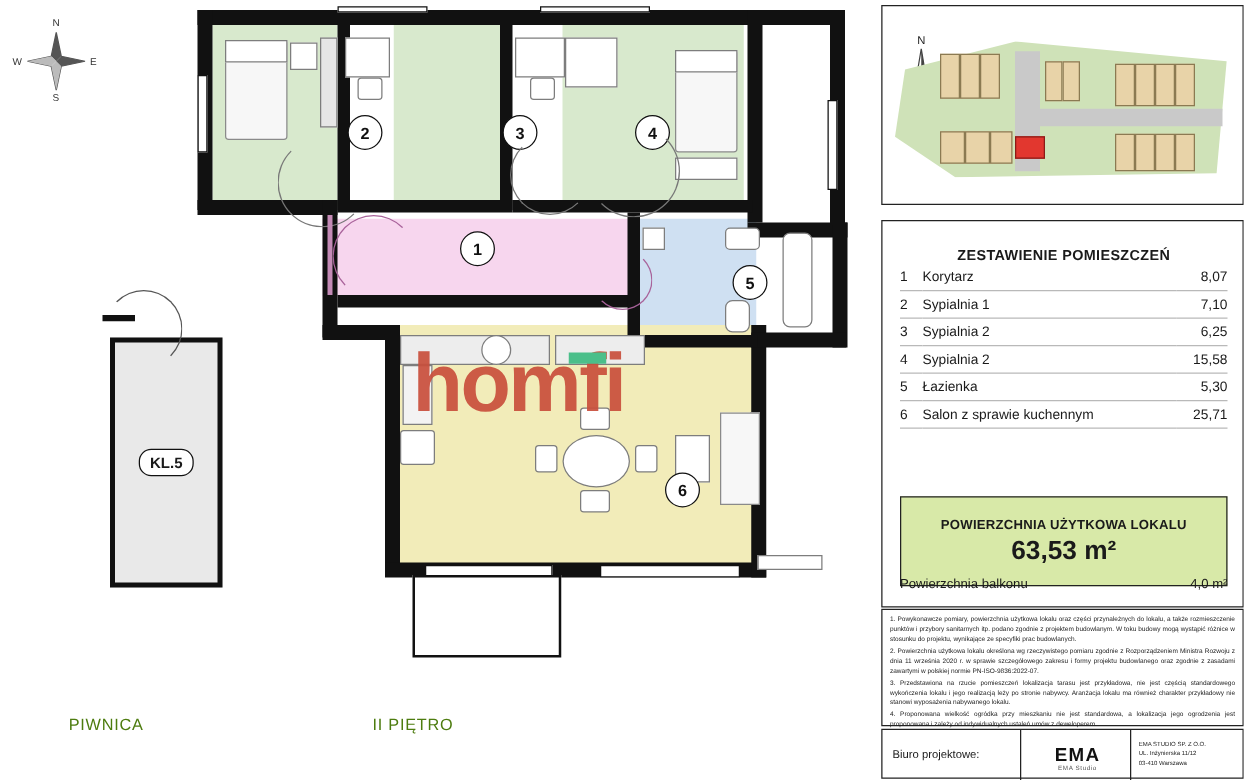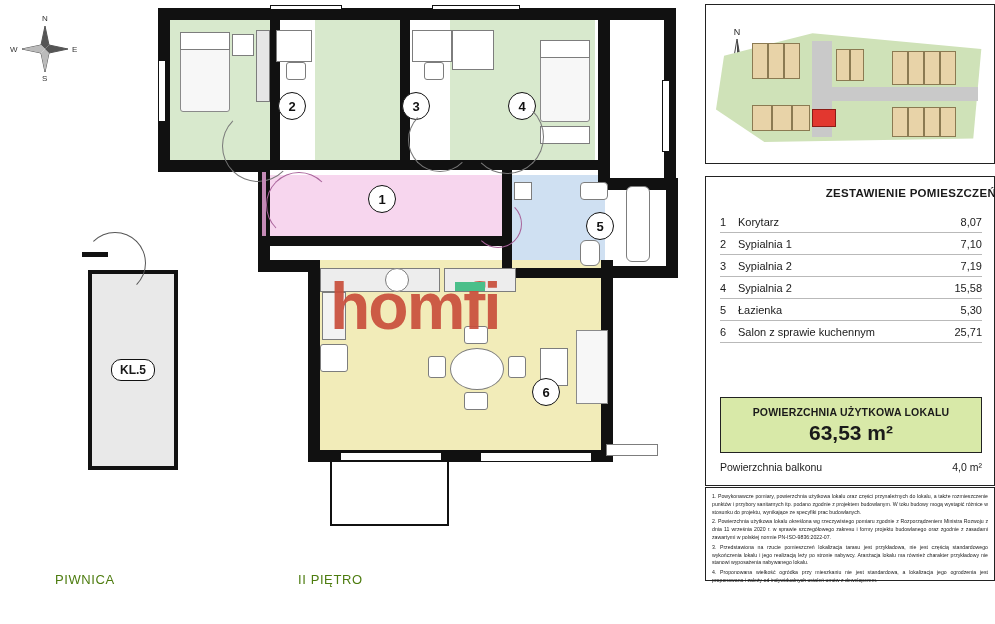--- a/index.html
+++ b/index.html
@@ -42,27 +42,27 @@
   .sitebox{left:0;top:4px;width:290px;height:160px;}
   .site-plot{position:absolute;left:10px;top:26px;width:268px;height:112px;}
   .site-green{position:absolute;left:0;top:0;width:268px;height:112px;background:#cfe2b8;
       clip-path:polygon(3% 22%, 36% 2%, 99% 16%, 96% 96%, 18% 99%, 0 70%);}
   .site-road{position:absolute;background:#c9c9c9;}
   .site-bld{position:absolute;background:#e8d3a8;border:.7px solid #8b7a52;}
   .site-hi{position:absolute;background:#e2372f;border:.7px solid #8b1b16;}
   .site-compass{position:absolute;left:14px;top:20px;width:34px;height:48px;}
 
   .tablebox{left:0;top:176px;width:290px;height:310px;}
-  .tbl-title{position:absolute;left:0;top:10px;width:290px;text-align:right;font-size:11.5px;font-weight:700;letter-spacing:.3px;}
+  .tbl-title{position:absolute;left:0;top:22px;width:290px;text-align:center;font-size:11.5px;font-weight:700;letter-spacing:.3px;}
   .tbl{position:absolute;left:14px;top:34px;width:262px;border-collapse:collapse;}
   .tbl td{font-size:11px;padding:4.5px 0;border-bottom:.8px solid #b9b9b9;}
   .tbl td.num{width:18px;text-align:left;}
   .tbl td.val{text-align:right;white-space:nowrap;}
   .komorka{position:absolute;left:14px;top:193px;width:262px;display:flex;justify-content:space-between;font-size:10.5px;}
-  .usable{position:absolute;left:14px;top:220px;width:262px;height:56px;background:#d8e9a8;border:1px solid #222;box-sizing:border-box;
+  .usable{position:absolute;left:14px;top:220px;width:262px;height:72px;background:#d8e9a8;border:1px solid #222;box-sizing:border-box;
           display:flex;flex-direction:column;align-items:center;justify-content:center;}
   .usable .cap{font-size:10.5px;font-weight:700;letter-spacing:.2px;}
   .usable .big{font-size:21px;font-weight:700;margin-top:3px;}
   .balkon{position:absolute;left:14px;top:284px;width:262px;display:flex;justify-content:space-between;font-size:10.5px;}
 
   .notesbox{left:0;top:487px;width:290px;height:94px;padding:5px 6px;}
   .notesbox p{margin:0 0 2px 0;font-size:5.2px;line-height:1.5;text-align:justify;color:#222;}
 
   .footbox{left:0;top:583px;width:290px;height:40px;}
   .foot-label{position:absolute;left:8px;top:14px;font-size:9px;}
@@ -238,21 +238,21 @@
             <td class="val">8,07</td>
           </tr>
           <tr>
             <td class="num">2</td>
             <td>Sypialnia 1</td>
             <td class="val">7,10</td>
           </tr>
           <tr>
             <td class="num">3</td>
             <td>Sypialnia 2</td>
-            <td class="val">7,19</td>
+            <td class="val">6,25</td>
           </tr>
           <tr>
             <td class="num">4</td>
             <td>Sypialnia 2</td>
             <td class="val">15,58</td>
           </tr>
           <tr>
             <td class="num">5</td>
             <td>Łazienka</td>
             <td class="val">5,30</td>
@@ -277,15 +277,27 @@
       </div>
     </div>
 
     <div class="box notesbox">
       <p>1. Powykonawcze pomiary, powierzchnia użytkowa lokalu oraz części przynależnych do lokalu, a także rozmieszczenie punktów i przybory sanitarnych itp. podano zgodnie z projektem budowlanym. W toku budowy mogą wystąpić różnice w stosunku do projektu, wynikające ze specyfiki prac budowlanych.</p>
       <p>2. Powierzchnia użytkowa lokalu określona wg rzeczywistego pomiaru zgodnie z Rozporządzeniem Ministra Rozwoju z dnia 11 września 2020 r. w sprawie szczegółowego zakresu i formy projektu budowlanego oraz zgodnie z zasadami zawartymi w polskiej normie PN-ISO-9836:2022-07.</p>
       <p>3. Przedstawiona na rzucie pomieszczeń lokalizacja tarasu jest przykładowa, nie jest częścią standardowego wykończenia lokalu i jego realizacją leży po stronie nabywcy. Aranżacja lokalu ma również charakter przykładowy nie stanowi wyposażenia nabywanego lokalu.</p>
       <p>4. Proponowana wielkość ogródka przy mieszkaniu nie jest standardowa, a lokalizacja jego ogrodzenia jest proponowana i zależy od indywidualnych ustaleń umów z deweloperem.</p>
     </div>
 
+    <div class="box footbox">
+      <div class="vdiv" style="left:110px;top:0;height:40px;"></div>
+      <div class="vdiv" style="left:198px;top:0;height:40px;"></div>
+      <div class="foot-label">Biuro projektowe:</div>
+      <div class="foot-logo">
+        <span class="mark">EMA</span>
+        <span class="sub">EMA Studio</span>
+      </div>
+      <div class="foot-addr" style="white-space:pre-line;">EMA STUDIO SP. Z O.O.
+UL. Inżynierska 11/12
+03-410 Warszawa</div>
+    </div>
 
   </div>
 </div>
 
 </body></html>

